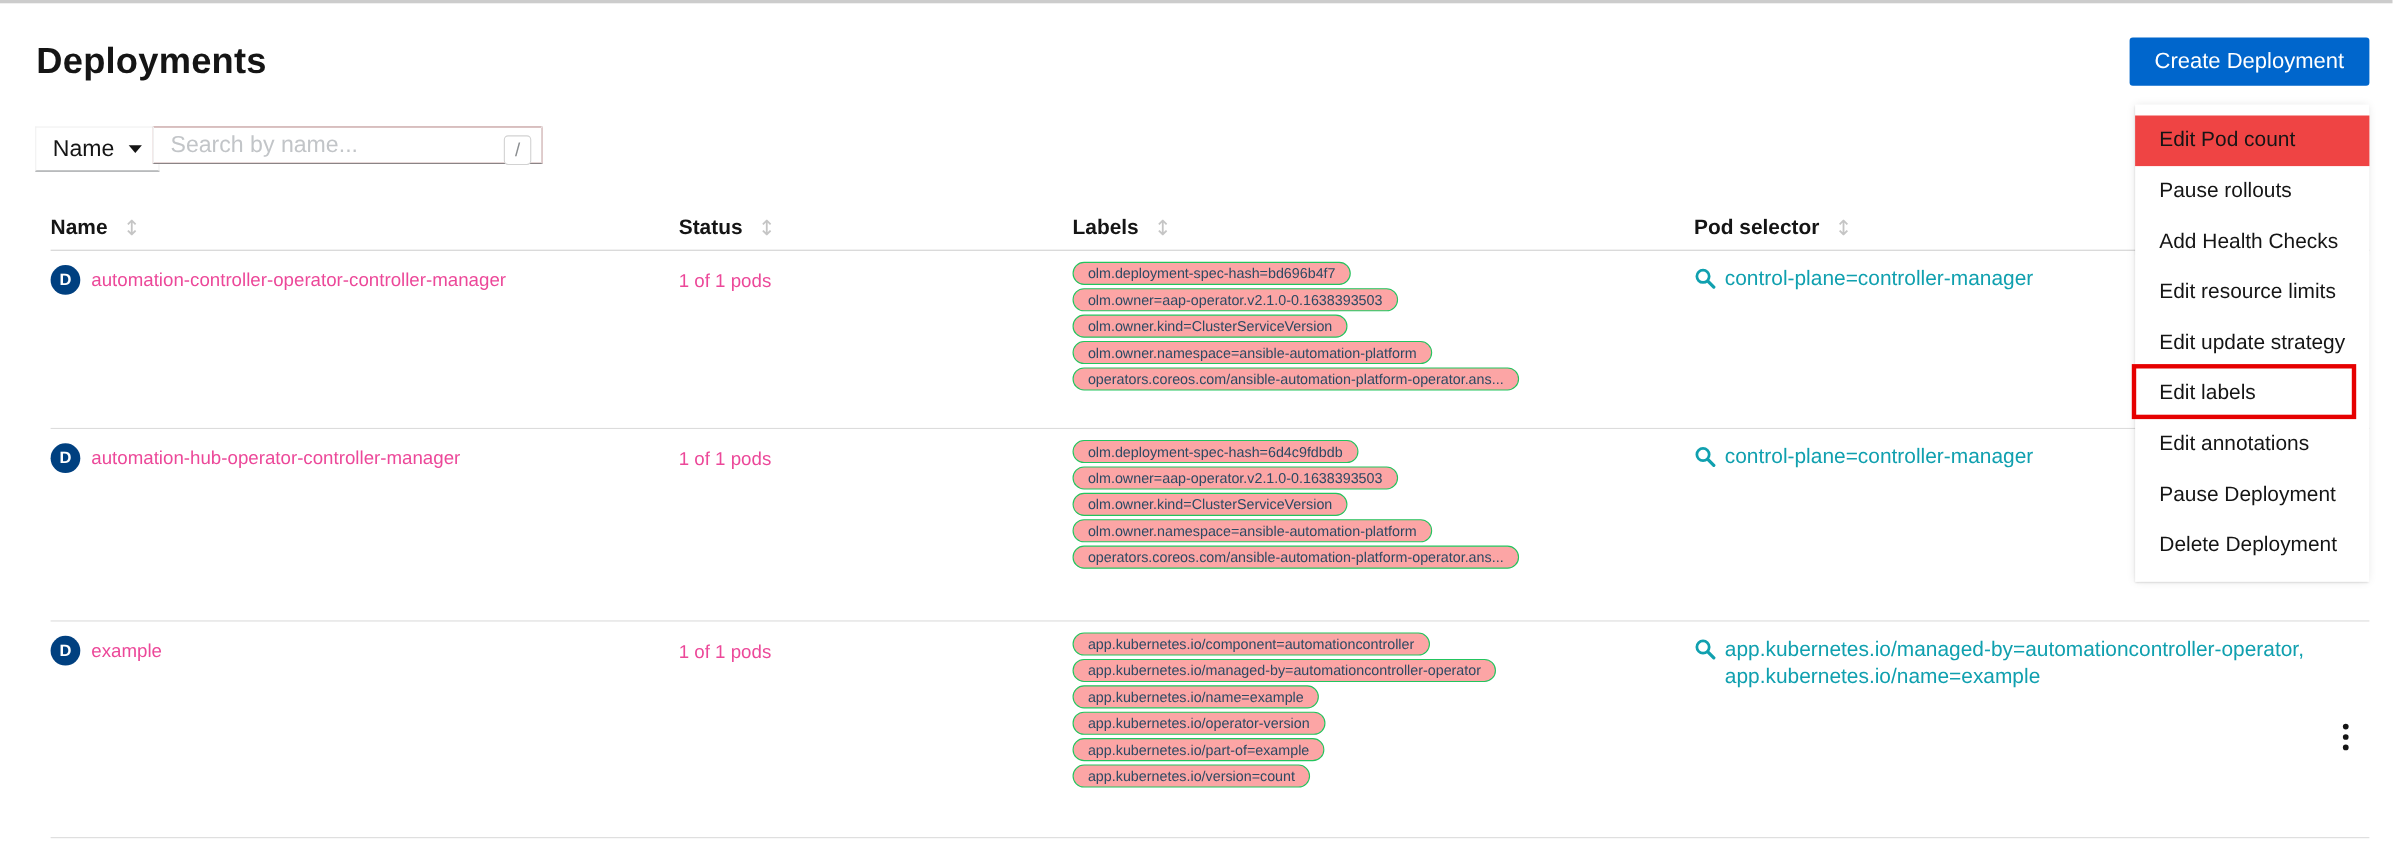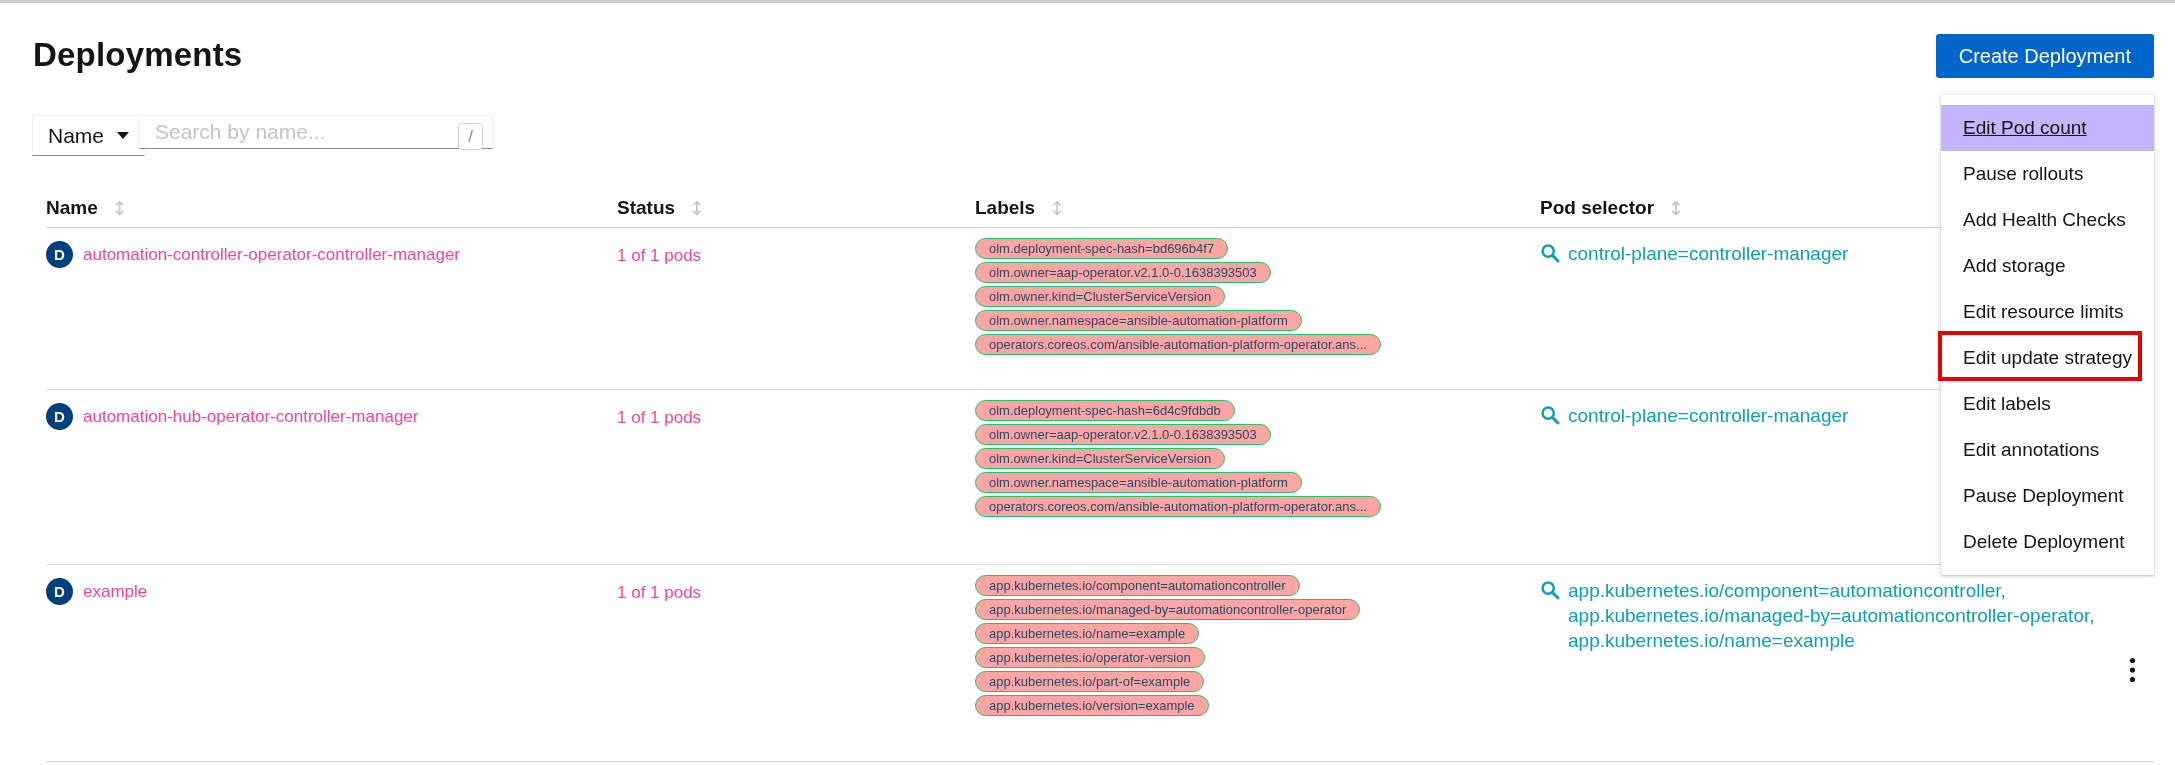--- a/index.html
+++ b/index.html
@@ -56,21 +56,21 @@
   .selector-lines a { color: #10a0af; text-decoration: none; font-size: 19px; line-height: 25px; cursor: pointer; white-space: nowrap; }
   .mag-icon { flex: none; margin-top: 2px; }
   .cell-kebab { padding-top: 17px; display: flex; justify-content: center; }
   .kebab-btn { background: none; border: none; cursor: pointer; padding: 2px 6px; }
 
   
   .dropdown-menu { position: absolute; top: 95px; right: 21px; min-width: 197px; background: #fff;
     padding: 10px 0; z-index: 20; box-shadow: 0 1px 2px rgba(3,3,3,0.2), 0 0 8px rgba(3,3,3,0.10); }
   .menu-item { height: 46px; line-height: 46px; padding: 0 22px; font-size: 19px; color: #151515;
     white-space: nowrap; cursor: pointer; }
-  .menu-item.hovered { background: #c4b5fd; text-decoration: underline; }
+  .menu-item.hovered { background: #ef4444; }
   .highlight-box { position: absolute; left: -3px; right: 12px; top: 236px; height: 50px;
     border: 4px solid #e60000; z-index: 30; pointer-events: none; }
 </style>
 </head>
 <body>
 
 <div class="top-border"></div>
 
 <h1 class="page-title">Deployments</h1>
 
@@ -184,50 +184,48 @@
     </div>
     <div class="col-status cell-status">
       <a class="blue-link">1 of 1 pods</a>
     </div>
     <div class="col-labels cell-labels">
       <span class="pill">app.kubernetes.io/component=automationcontroller</span>
       <span class="pill">app.kubernetes.io/managed-by=automationcontroller-operator</span>
       <span class="pill">app.kubernetes.io/name=example</span>
       <span class="pill">app.kubernetes.io/operator-version</span>
       <span class="pill">app.kubernetes.io/part-of=example</span>
-      <span class="pill">app.kubernetes.io/version=example</span>
+      <span class="pill">app.kubernetes.io/version=count</span>
     </div>
     <div class="col-selector cell-selector">
       <svg class="mag-icon" width="20" height="20" viewBox="0 0 20 20">
         <circle cx="8.2" cy="8.2" r="5.6" fill="none" stroke="currentColor" stroke-width="2.5"></circle>
         <line x1="12.6" y1="12.6" x2="18" y2="18" stroke="currentColor" stroke-width="3" stroke-linecap="round"></line>
       </svg>
       <span class="selector-lines">
-        <a>app.kubernetes.io/component=automationcontroller,</a>
         <a>app.kubernetes.io/managed-by=automationcontroller-operator,</a>
         <a>app.kubernetes.io/name=example</a>
       </span>
     </div>
     <div class="col-kebab cell-kebab">
       <button class="kebab-btn">
         <svg width="7" height="26" viewBox="0 0 7 26">
           <circle cx="3.5" cy="3.5" r="2.6" fill="#151515"></circle>
             <circle cx="3.5" cy="13" r="2.6" fill="#151515"></circle>
             <circle cx="3.5" cy="22.5" r="2.6" fill="#151515"></circle>
         </svg>
       </button>
     </div>
   </div>
 </div>
 
 <div class="dropdown-menu">
   <div class="menu-item hovered">Edit Pod count</div>
   <div class="menu-item">Pause rollouts</div>
   <div class="menu-item">Add Health Checks</div>
-  <div class="menu-item">Add storage</div>
   <div class="menu-item">Edit resource limits</div>
   <div class="menu-item">Edit update strategy</div>
   <div class="menu-item">Edit labels</div>
   <div class="menu-item">Edit annotations</div>
   <div class="menu-item">Pause Deployment</div>
   <div class="menu-item">Delete Deployment</div>
   <div class="highlight-box"></div>
 </div>
 
 </body></html>

